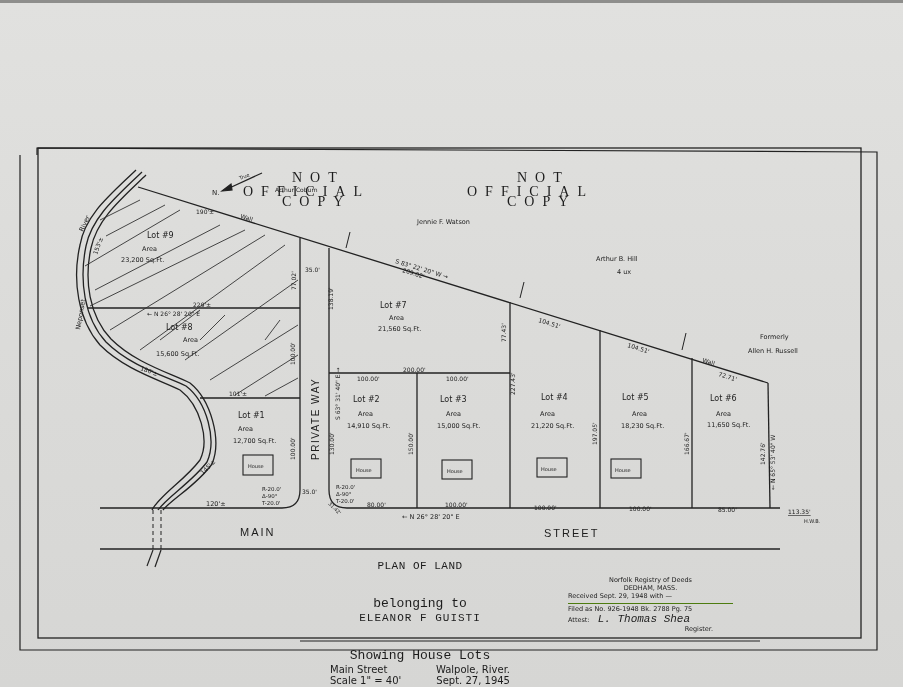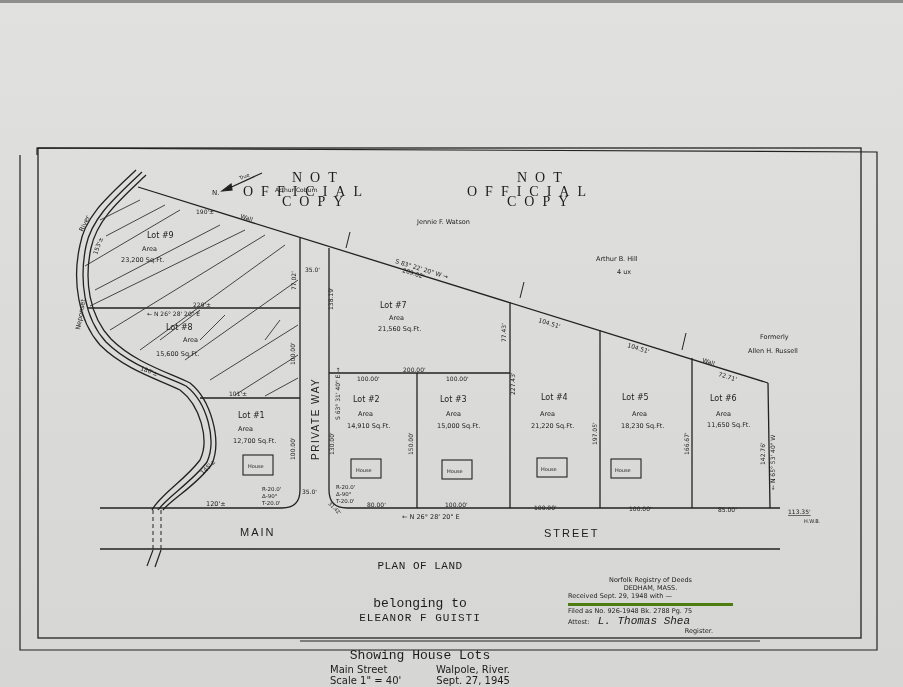--- a/index.html
+++ b/index.html
@@ -268,21 +268,21 @@
 
 <div class="registry">
   <div class="c">Norfolk Registry of Deeds</div>
   <div class="c">DEDHAM, MASS.</div>
   <div>
     <span>Received</span>
     <span class="u">Sept. 29, 1948</span>
     <span>with</span>
     <span class="u">—</span>
   </div>
-  <div style="border-top:3px solid #4d7c0f;margin-top:3px;padding-top:1px">
+  <div style="border-top:1px solid #4d7c0f;margin-top:3px;padding-top:1px">
     <span>Filed as No.</span>
     <span class="u">926-1948</span>
     <span>Bk.</span>
     <span class="u">2788</span>
     <span>Pg.</span>
     <span class="u">75</span>
   </div>
   <div>
     <span>Attest:</span>
     <span class="sig">L. Thomas Shea</span>

